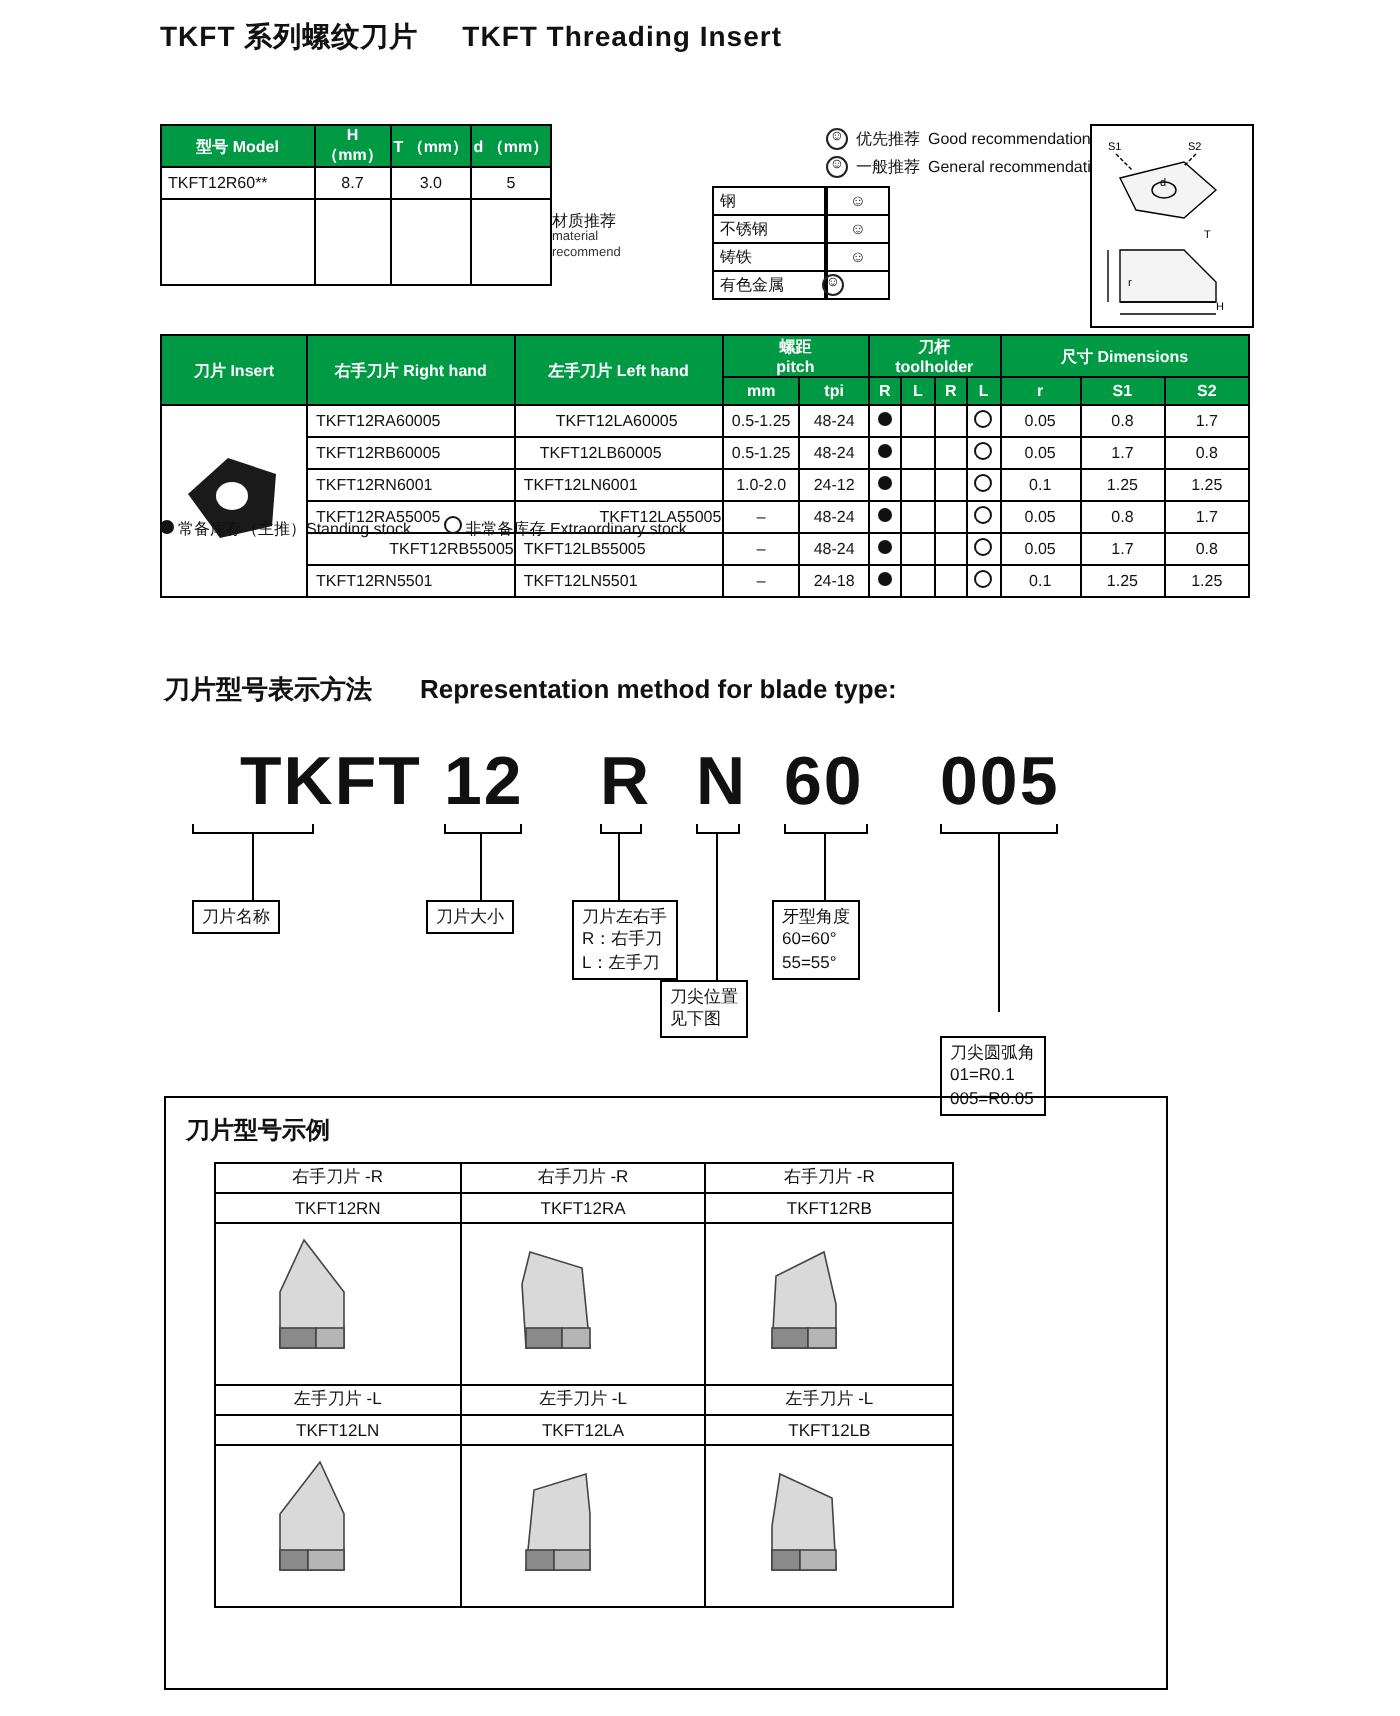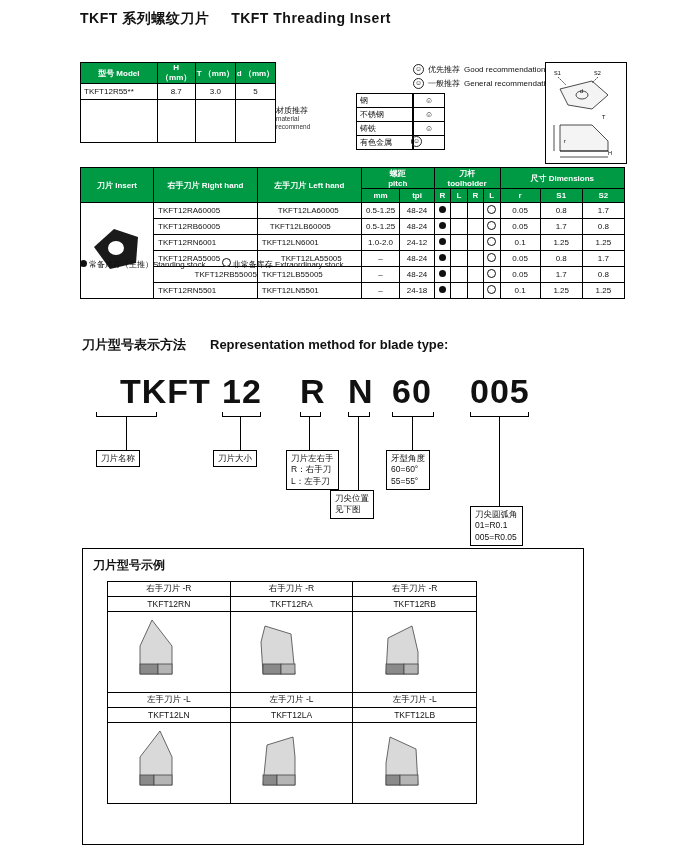--- a/index.html
+++ b/index.html
@@ -91,21 +91,21 @@
 
     <table class="t-model">
       <tbody>
           <tr class="r1">
         <td class="grn" style="width:78px">型号 Model</td>
         <td class="grn" style="width:38px">H （mm）</td>
         <td class="grn" style="width:40px">T （mm）</td>
         <td class="grn" style="width:40px">d （mm）</td>
       </tr>
       <tr>
-        <td style="text-align:left;padding-left:3px">TKFT12R55**</td>
+        <td style="text-align:left;padding-left:3px">TKFT12R60**</td>
         <td>8.7</td>
         <td>3.0</td>
         <td>5</td>
       </tr>
       <tr>
         <td style="height:42px;border-right:1px solid #000"></td>
         <td></td>
         <td></td>
         <td></td>
       </tr>
@@ -253,21 +253,21 @@
         <td><span class="dot"></span></td>
         <td></td>
         <td></td>
         <td><span class="odot"></span></td>
         <td>0.1</td>
         <td>1.25</td>
         <td>1.25</td>
       </tr>
       <tr>
         <td style="text-align:left;padding-left:4px">TKFT12RA55005</td>
-        <td style="text-align:center;padding-left:4px">TKFT12LA55005</td>
+        <td style="text-align:right;padding-left:4px">TKFT12LA55005</td>
         <td>–</td>
         <td>48-24</td>
         <td><span class="dot"></span></td>
         <td></td>
         <td></td>
         <td><span class="odot"></span></td>
         <td>0.05</td>
         <td>0.8</td>
         <td>1.7</td>
       </tr>
@@ -356,21 +356,21 @@
   </div>
   <div class="lbl" style="left:330px;top:490px">
     <div>刀尖位置</div>
     <div>见下图</div>
   </div>
   <div class="lbl" style="left:386px;top:450px">
     <div>牙型角度</div>
     <div>60=60°</div>
     <div>55=55°</div>
   </div>
-  <div class="lbl" style="left:470px;top:506px">
+  <div class="lbl" style="left:470px;top:518px">
     <div>刀尖圆弧角</div>
     <div>01=R0.1</div>
     <div>005=R0.05</div>
   </div>
 
   <div class="exbox">
     <div class="ex-title">刀片型号示例</div>
 
     <table class="t-ex">
       <tbody>

